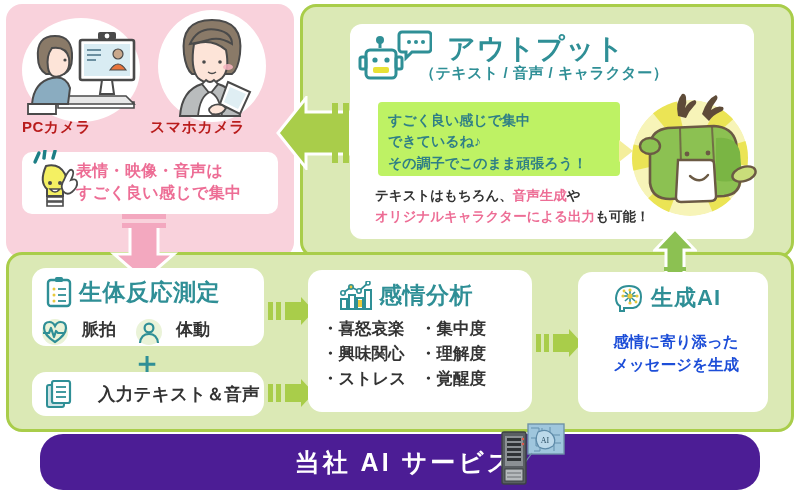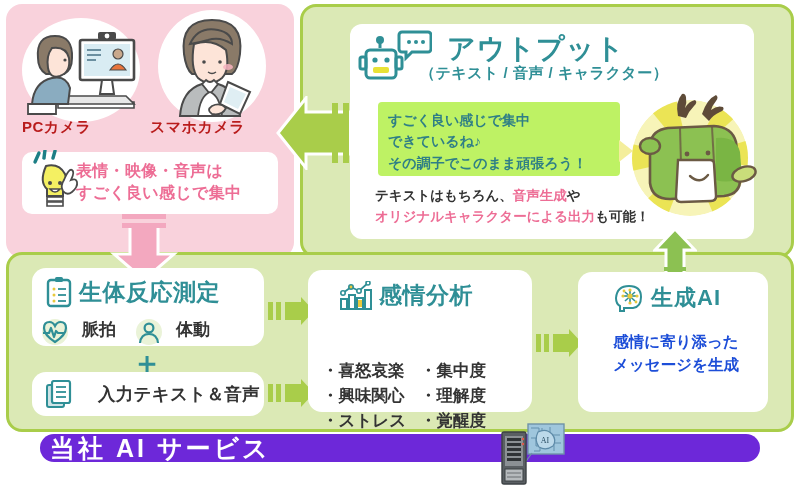--- a/index.html
+++ b/index.html
@@ -19,23 +19,23 @@
   }
   .green-panel-top {
     position: absolute; left: 300px; top: 4px; width: 494px; height: 254px;
     background: #dbe9b5; border: 3px solid #a9cd4a; border-radius: 16px;
   }
   .green-panel-bottom {
     position: absolute; left: 6px; top: 252px; width: 788px; height: 180px;
     background: #dbe9b5; border: 3px solid #a9cd4a; border-radius: 16px;
   }
   .bottom-bar {
-    position: absolute; left: 40px; top: 434px; width: 720px; height: 28px;
-    background: #6d28d9; border-radius: 23px;
-    display: flex; align-items: center; justify-content: flex-start;
+    position: absolute; left: 40px; top: 434px; width: 720px; height: 56px;
+    background: #4c1d95; border-radius: 23px;
+    display: flex; align-items: center; justify-content: center;
   }
   .bottom-bar-label {
     color: #ffffff; font-size: 25px; font-weight: bold;
     letter-spacing: 3px; margin-left: 10px;
   }
 
   
   .card { position: absolute; background: #ffffff; border-radius: 14px; }
   .card-output { left: 350px; top: 24px; width: 404px; height: 215px; border-radius: 12px; }
   .card-bio    { left: 32px;  top: 268px; width: 232px; height: 78px; }
@@ -117,21 +117,21 @@
 
   .input-row { position: absolute; left: 46px; top: 380px; display: flex; align-items: center; gap: 26px; }
   .input-label { font-size: 17.5px; font-weight: bold; color: #333333; letter-spacing: .3px; }
 
   .emo-head { position: absolute; left: 340px; top: 280px; }
   .emo-head .head-text { font-size: 23px; }
   .emo-cols {
     position: absolute; left: 322px; top: 318px; width: 206px;
     display: flex; gap: 14px;
   }
-  .emo-col { display: flex; flex-direction: column; gap: 3px; margin-top: 42px; }
+  .emo-col { display: flex; flex-direction: column; gap: 3px; }
   .emo-item { font-size: 16.5px; font-weight: bold; color: #333333; white-space: nowrap; }
 
   .gen-head { position: absolute; left: 614px; top: 283px; }
   .gen-head .head-text { font-size: 22px; letter-spacing: 1px; }
   .gen-body {
     position: absolute; left: 596px; top: 330px; width: 160px;
     font-size: 15.5px; font-weight: bold; line-height: 1.5; color: #1d4ed8;
     text-align: center;
   }
 

